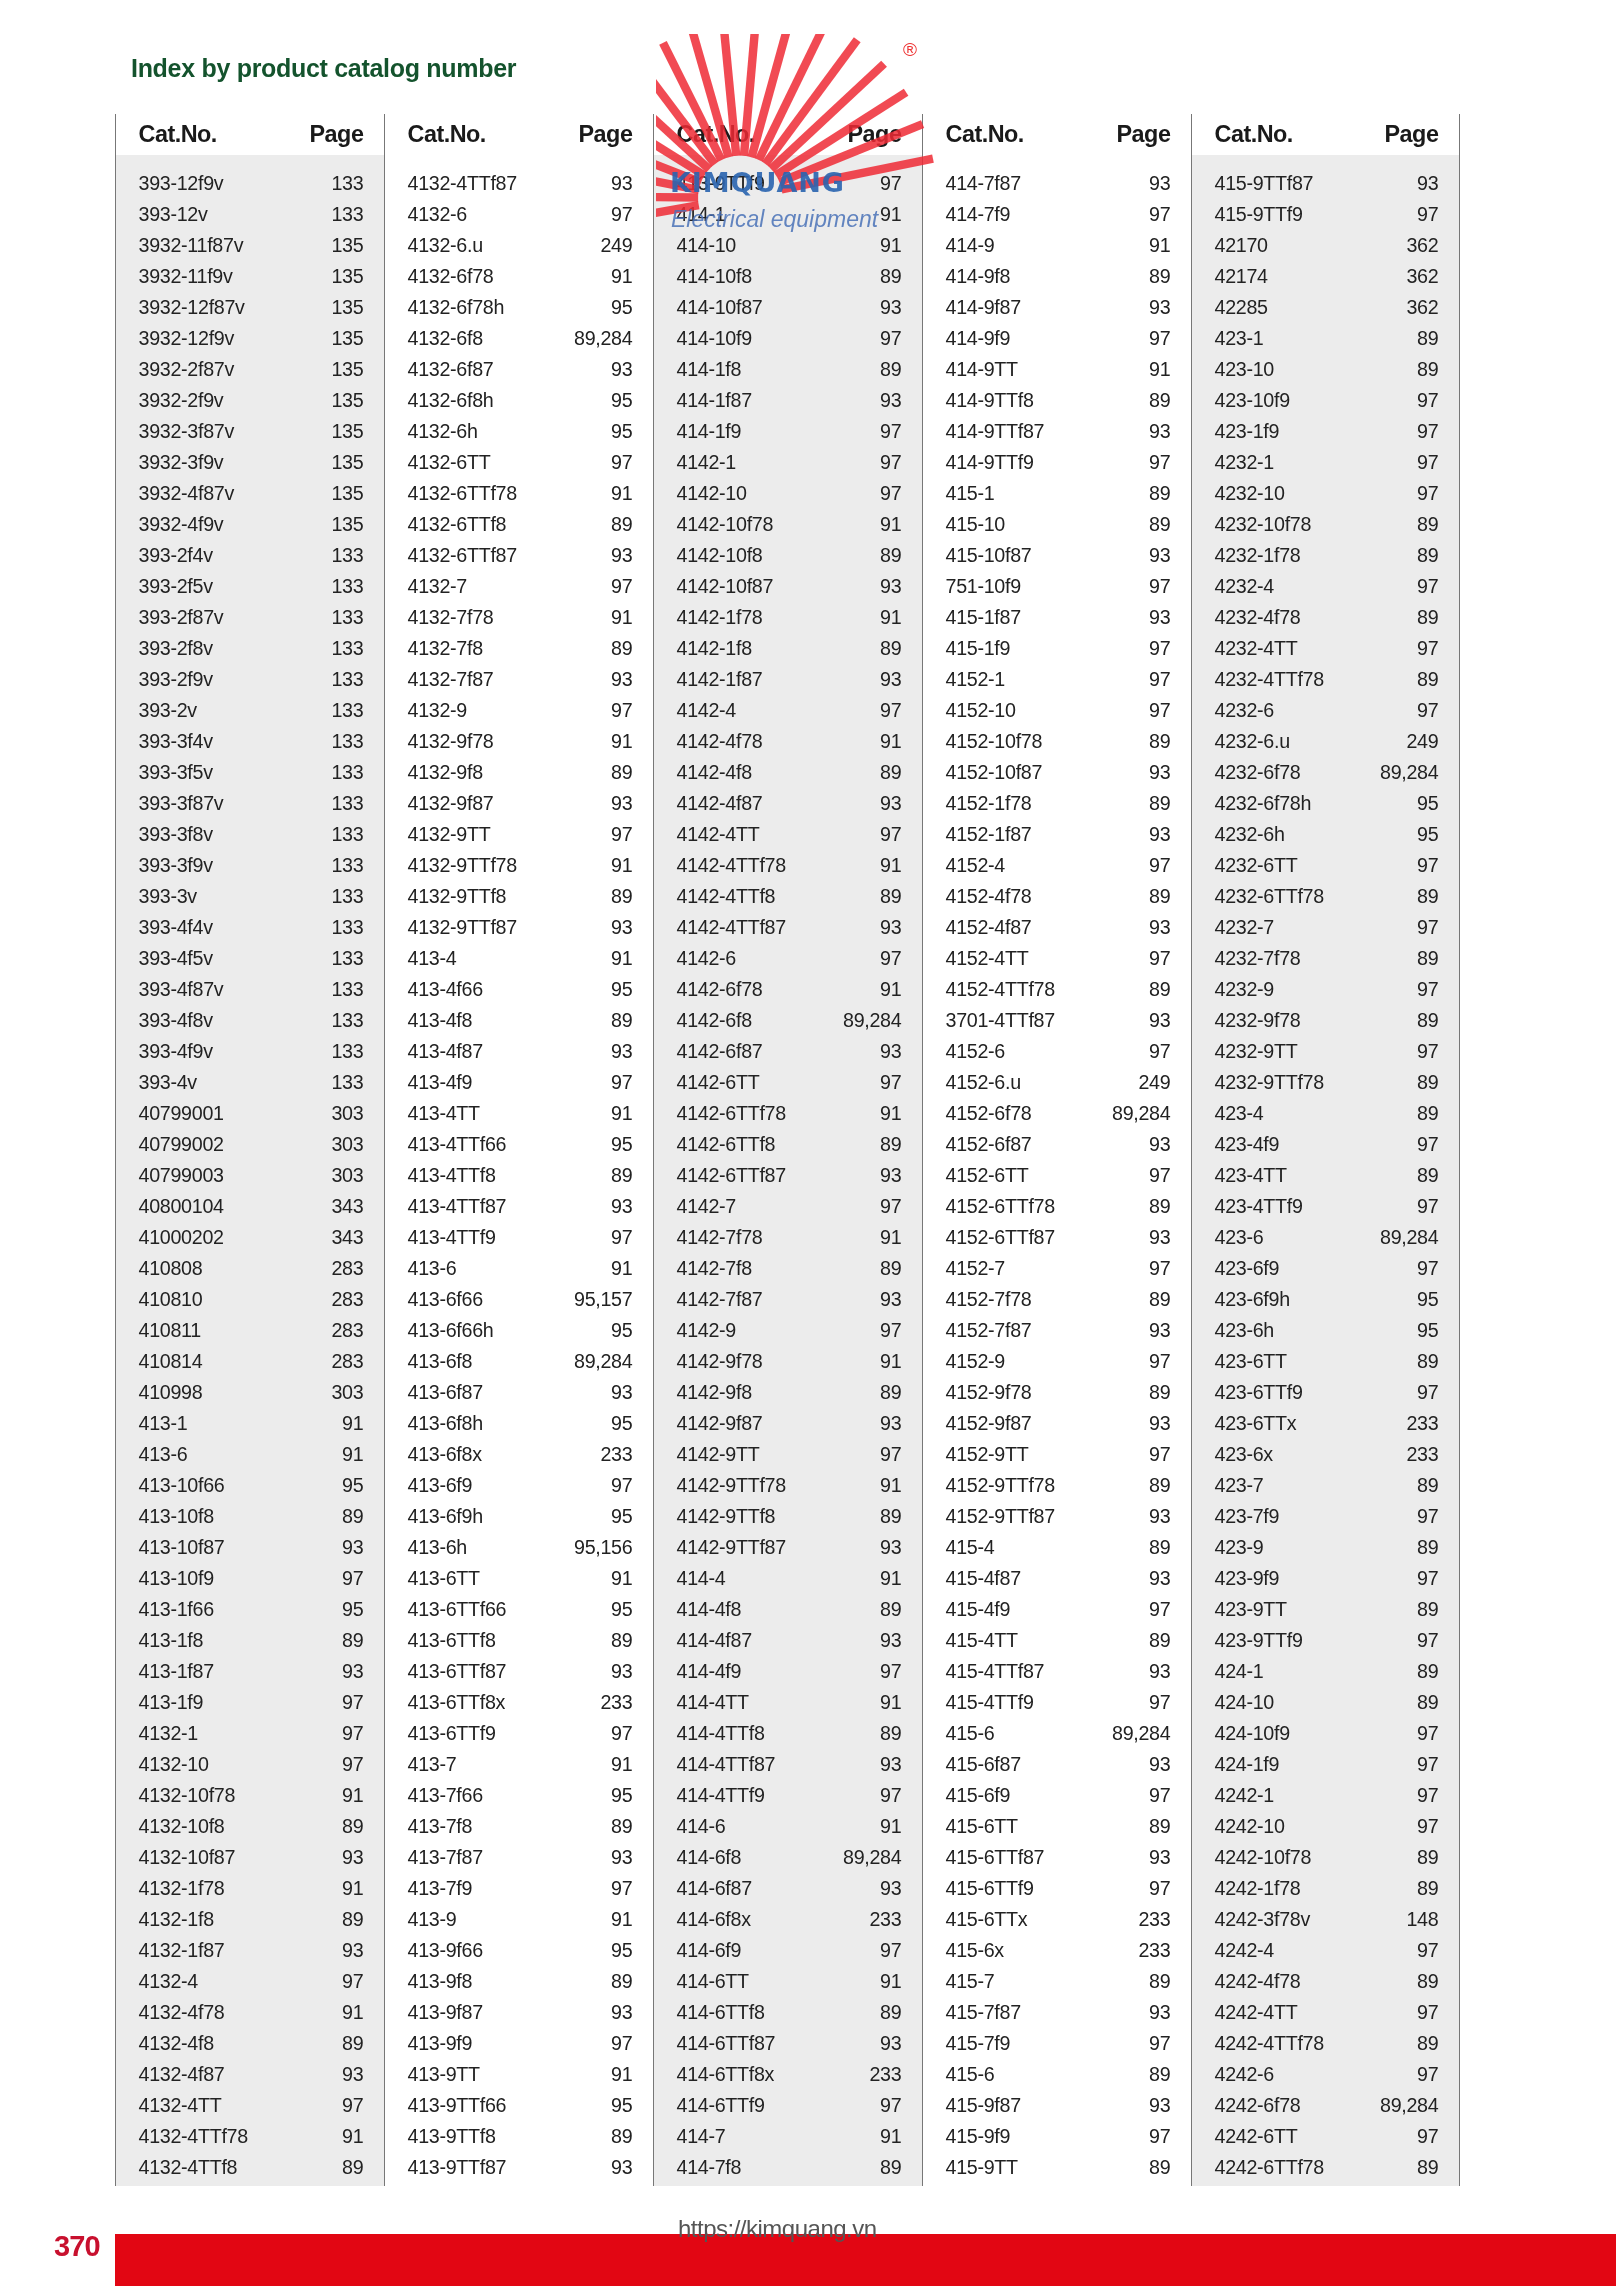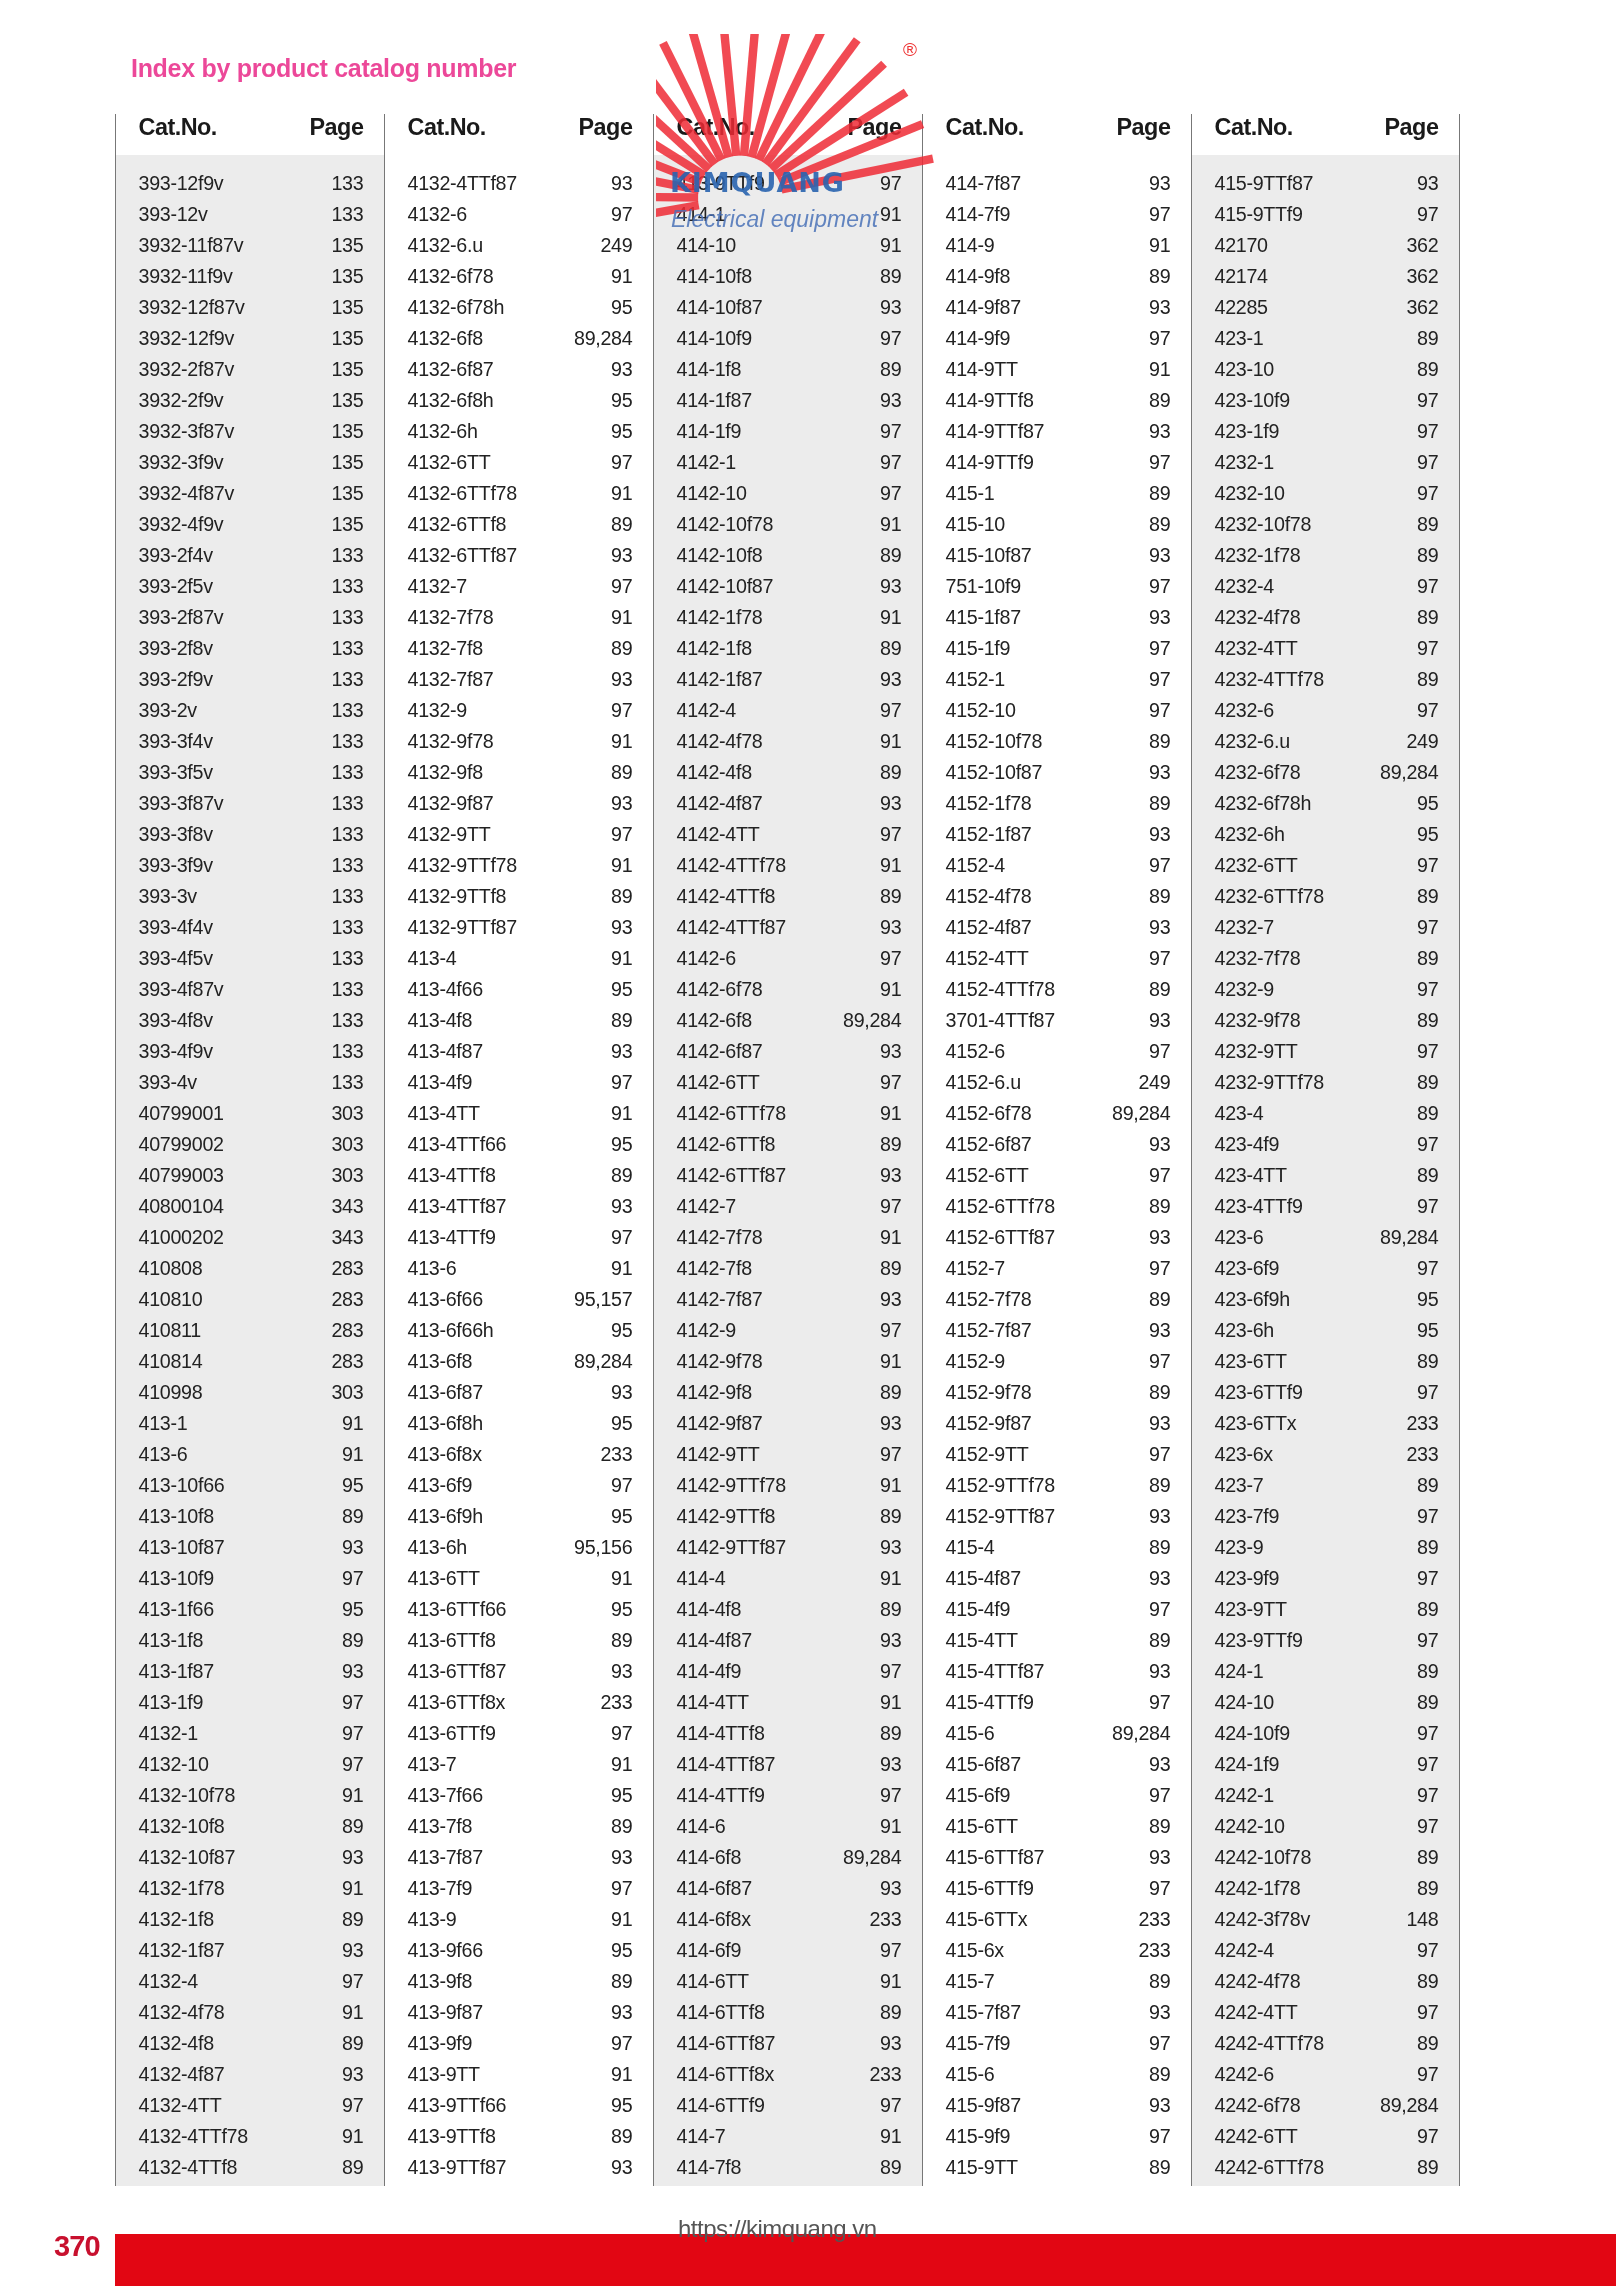--- a/index.html
+++ b/index.html
@@ -1,23 +1,23 @@
 <!DOCTYPE html>
 <html style="font-size:15px"><head>
 <meta charset="utf-8">
 <style>
   html, body { margin: 0; padding: 0; background: #ffffff; }
   body { width: 1616px; height: 2286px; position: relative; overflow: hidden;
          font-family: "Liberation Sans", "DejaVu Sans", sans-serif; color: #1a1a1a; }
   .page-title { position: absolute; left: 131px; top: 54px; font-size: 25px; font-weight: bold;
-                letter-spacing: -0.3px; color: #ec4899; }
+                letter-spacing: -0.3px; color: #14532d; }
   .columns { position: absolute; left: 115px; top: 114px; display: flex; }
   .col { width: 269px; border-left: 1.4px solid #777; height: 2072px; position: relative; box-sizing: border-box; }
   .col.last { border-right: 1.4px solid #777; }
-  .col-head { display: flex; justify-content: space-between; height: 41px; align-items: flex-start;
+  .col-head { display: flex; justify-content: space-between; height: 41px; align-items: center;
               padding: 0 20.6px 0 22.5px; font-weight: bold; font-size: 23.4px; letter-spacing: -0.5px; background: #fff; }
   .col-body { position: absolute; top: 41px; left: 0; right: 0; bottom: 0; padding-top: 13px; }
   .col.shaded .col-body { background: #ececec; }
   .row { display: flex; justify-content: space-between; height: 31px; align-items: center;
          padding: 0 20.6px 0 22.5px; font-size: 19.7px; letter-spacing: -0.3px; color: #222; }
   .row .cat { white-space: nowrap; }
   .row .pg { white-space: nowrap; }
   .footer-bar { position: absolute; left: 115px; right: 0; top: 2234px; height: 52px; background: #e20613; }
   .page-number { position: absolute; left: 54px; top: 2230px; font-size: 29px; font-weight: bold; color: #c8102e; letter-spacing: -0.9px; }
   .footer-url { position: absolute; left: 678px; top: 2215px; font-size: 24px; color: #555; letter-spacing: -0.5px; }

